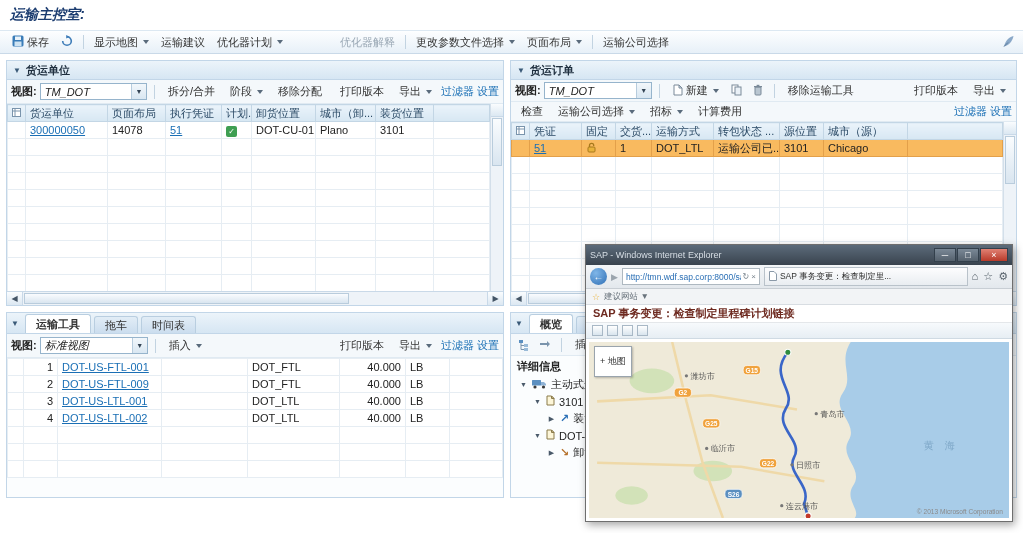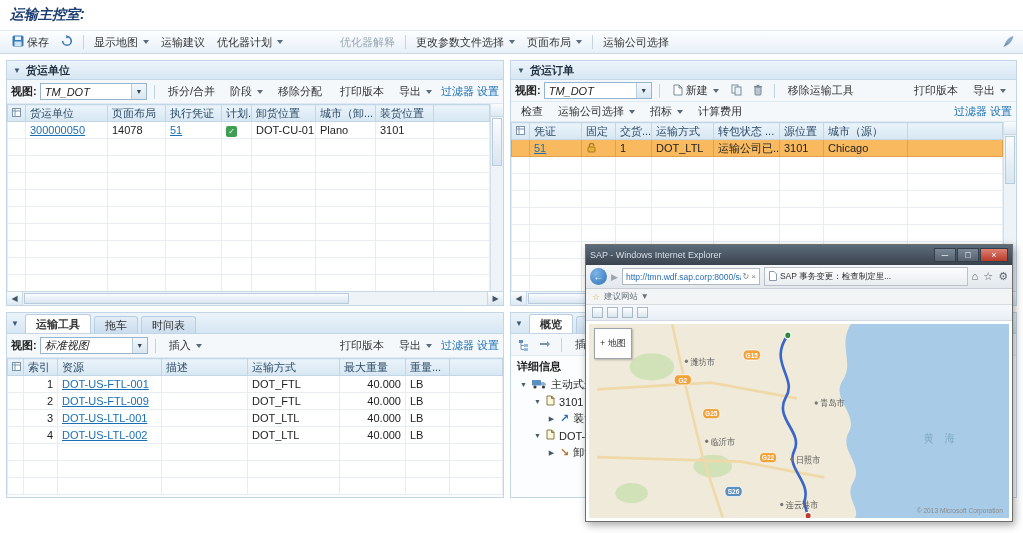--- a/index.html
+++ b/index.html
@@ -600,33 +600,20 @@
             <col style="width:16px">
             <col style="width:34px">
             <col style="width:104px">
             <col style="width:86px">
             <col style="width:92px">
             <col style="width:66px">
             <col style="width:44px">
             <col>
           </colgroup>
         <tbody>
-            <tr>
-          <th><svg width="9" height="9" viewBox="0 0 9 9">
-                  <rect x="0.5" y="0.5" width="8" height="8" fill="#fff" stroke="#7A94AC"></rect>
-                  <path d="M0.5 3 H8.5 M3 0.5 V8.5" stroke="#7A94AC"></path>
-                </svg></th>
-          <th>索引</th>
-          <th>资源</th>
-          <th>描述</th>
-          <th>运输方式</th>
-          <th class="num">最大重量</th>
-          <th>重量...</th>
-          <th></th>
-        </tr>
         <tr>
           <td></td>
           <td class="num">1</td>
           <td><span class="lk u">DOT-US-FTL-001</span></td>
           <td></td>
           <td>DOT_FTL</td>
           <td class="num">40.000</td>
           <td>LB</td>
           <td></td>
         </tr>
@@ -790,20 +777,21 @@
       <span class="addricos">
         <span>⌂</span>
         <span>☆</span>
         <span>⚙</span>
       </span>
     </div>
     <div class="pfav">
       <span class="favstar">☆</span>
       <span>建议网站 ▼</span>
     </div>
+    <div class="ptitle2">SAP 事务变更：检查制定里程碑计划链接</div>
     <div class="ptools">
       <span class="tico"></span>
       <span class="tico"></span>
       <span class="tico"></span>
       <span class="tico"></span>
     </div>
     <div class="pmap">
       <svg viewBox="0 0 414 172" preserveAspectRatio="none">
         <rect x="0" y="0" width="414" height="172" fill="#EFEAD9"></rect>
         <path d="M258,0 C245,20 262,34 250,50 C238,67 266,79 256,96 C246,113 272,124 260,141 C252,154 268,164 262,172 L414,172 L414,0 Z" fill="#A8CCE8"></path>

